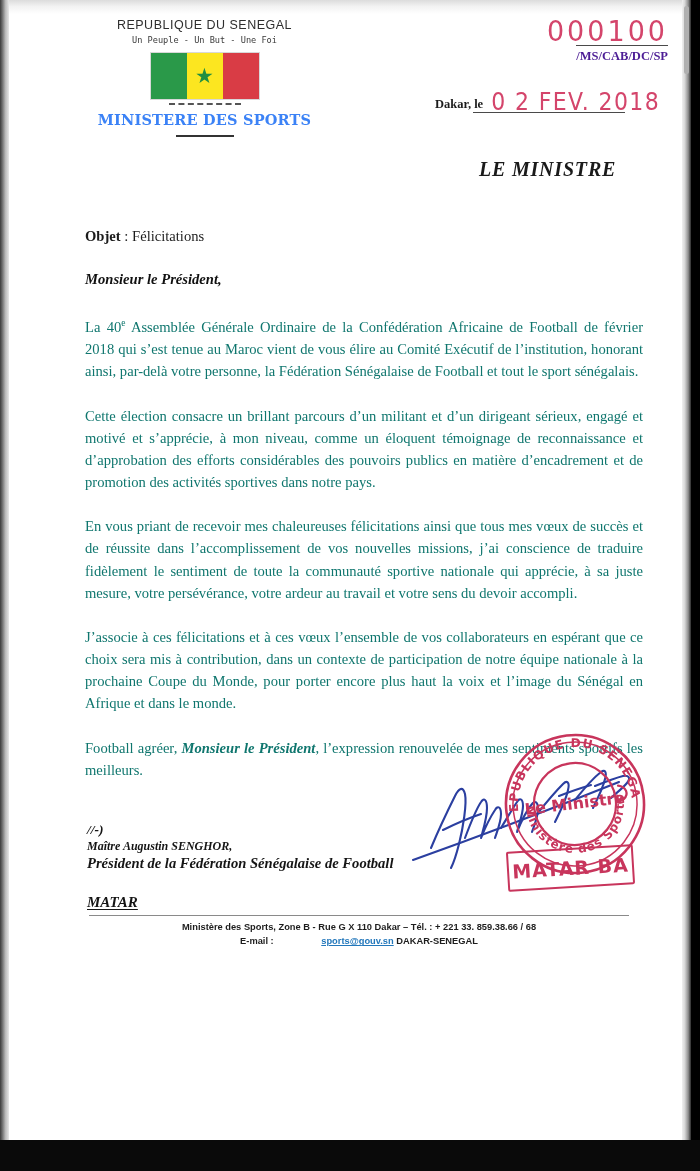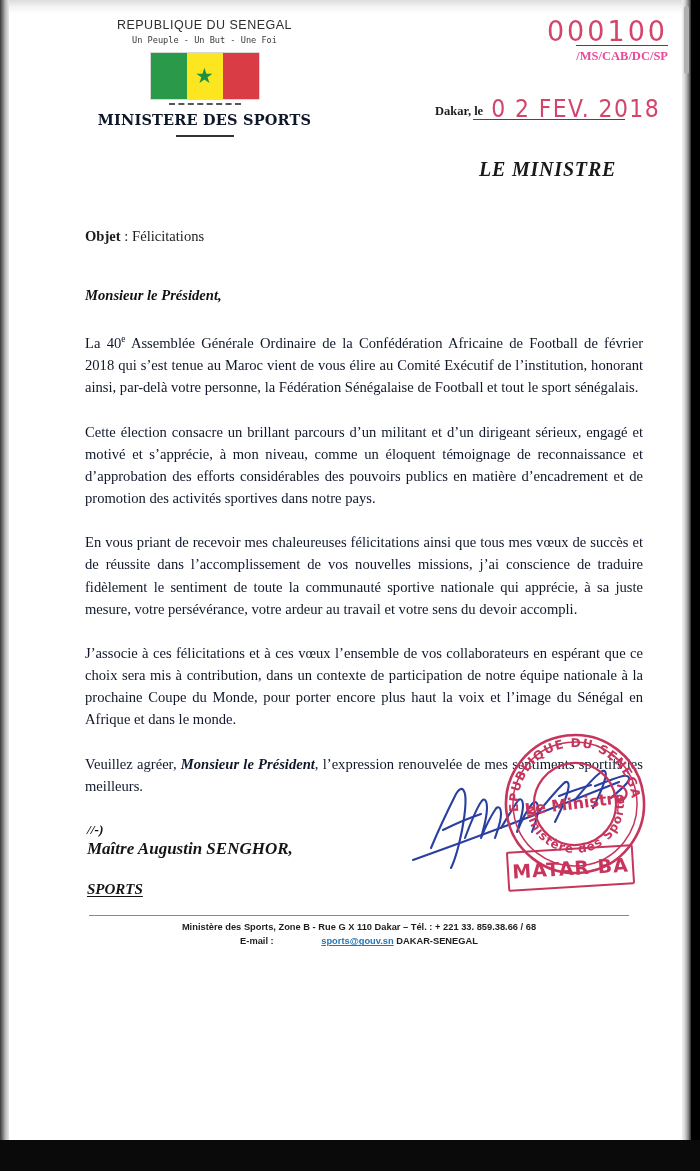--- a/index.html
+++ b/index.html
@@ -104,21 +104,21 @@
     width: 72px;
     border-top: 2px dashed #555;
     height: 0;
   }
   .ministere {
     margin-top: 6px;
     font-family: "DejaVu Serif", serif;
     font-weight: bold;
     font-size: 14.5px;
     letter-spacing: 0.2px;
-    color: #0f172a;
+    color: #3b82f6;
     white-space: nowrap;
   }
   .under-rule {
     margin: 7px auto 0 auto;
     width: 58px;
     border-top: 2px solid #333;
     height: 0;
   }
 
   
@@ -147,22 +147,22 @@
     flex: 0 0 auto;
     width: 92px;
     border-bottom: 1.3px solid #4a4a4a;
     margin: 0 0 3px -84px;
     height: 0;
   }
   .ref-suffix {
     font-family: "Liberation Serif", serif;
     font-weight: bold;
     font-size: 12.5px;
-    color: #ec4899;
-    margin-bottom: 8px;
+    color: #4c1d95;
+    margin-bottom: 1px;
   }
   .date-line {
     margin-top: 27px;
     margin-left: 42px;
     display: flex;
     align-items: flex-end;
     white-space: nowrap;
     position: relative;
   }
   .date-label {
@@ -211,32 +211,32 @@
   }
   .objet {
     font-size: 14.6px;
     color: #1c1c1c;
   }
   .objet b {
     font-weight: bold;
     text-underline-offset: 2px;
   }
   .salutation {
-    margin-top: 42px;
+    margin-top: 26px;
     font-size: 14.6px;
     font-weight: bold;
     font-style: italic;
     color: #111;
   }
   p.para {
     margin: 22px 0 0 0;
     font-size: 14.6px;
     line-height: 1.52;
     text-align: justify;
-    color: #0f172a;
+    color: #0f766e;
     hyphens: none;
   }
   p.para.first { margin-top: 28px; }
   .para sup { font-size: 0.65em; vertical-align: super; }
   .para b { font-weight: bold; font-style: italic; }
 
   
   .sign-block {
     position: absolute;
     left: 74px; top: 822px;
@@ -245,21 +245,21 @@
   }
   .sign-slash {
     font-family: "Liberation Serif", serif;
     font-style: italic;
     font-weight: bold;
     font-size: 13.5px;
   }
   .sign-name {
     font-weight: bold;
     font-style: italic;
-    font-size: 17px;
+    font-size: 12px;
     margin-top: 1px;
     white-space: nowrap;
   }
   .sign-role {
     font-weight: bold;
     font-style: italic;
     font-size: 14.6px;
     margin-top: 1px;
     white-space: nowrap;
   }
@@ -389,27 +389,28 @@
         <div class="salutation">Monsieur le Président,</div>
 
         <p class="para first"><span>La 40</span><sup>e</sup><span> Assemblée Générale Ordinaire de la Confédération Africaine de Football de février 2018 qui s’est tenue au Maroc vient de vous élire au Comité Exécutif de l’institution, honorant ainsi, par-delà votre personne, la Fédération Sénégalaise de Football et tout le sport sénégalais.</span></p>
 
         <p class="para">Cette élection consacre un brillant parcours d’un militant et d’un dirigeant sérieux, engagé et motivé et s’apprécie, à mon niveau, comme un éloquent témoignage de reconnaissance et d’approbation des efforts considérables des pouvoirs publics en matière d’encadrement et de promotion des activités sportives dans notre pays.</p>
 
         <p class="para">En vous priant de recevoir mes chaleureuses félicitations ainsi que tous mes vœux de succès et de réussite dans l’accomplissement de vos nouvelles missions, j’ai conscience de traduire fidèlement le sentiment de toute la communauté sportive nationale qui apprécie, à sa juste mesure, votre persévérance, votre ardeur au travail et votre sens du devoir accompli.</p>
 
         <p class="para">J’associe à ces félicitations et à ces vœux l’ensemble de vos collaborateurs en espérant que ce choix sera mis à contribution, dans un contexte de participation de notre équipe nationale à la prochaine Coupe du Monde, pour porter encore plus haut la voix et l’image du Sénégal en Afrique et dans le monde.</p>
 
-        <p class="para"><span>Veuillez agréer, </span><b>Monsieur le Président</b><span>, l’expression renouvelée de mes sentiments sportifs les meilleurs.</span></p>
+        <p class="para"><span>Football agréer, </span><b>Monsieur le Président</b><span>, l’expression renouvelée de mes sentiments sportifs les meilleurs.</span></p>
       </div>
 
       <div class="sign-block">
         <div class="sign-slash">//-)</div>
         <div class="sign-name">Maître Augustin SENGHOR,</div>
-        <div class="sign-city">SPORTS</div>
+        <div class="sign-role">Président de la Fédération Sénégalaise de Football</div>
+        <div class="sign-city">MATAR</div>
       </div>
 
       <svg id="signature-ink" viewBox="0 0 250 130" xmlns="http://www.w3.org/2000/svg">
         <g fill="none" stroke="#2b3fa0" stroke-width="2.1" stroke-linecap="round" stroke-linejoin="round">
           <path d="M4 108 C 60 88, 130 62, 210 30"></path>
           <path d="M22 96 C 32 72, 40 56, 46 44 C 50 36, 54 34, 56 42 C 58 52, 54 76, 50 92 C 47 104, 44 112, 42 116"></path>
           <path d="M34 78 C 46 72, 60 66, 72 62"></path>
           <path d="M56 86 C 62 70, 68 56, 72 50 C 75 45, 78 48, 78 56 C 78 66, 74 78, 72 86 C 76 76, 82 64, 86 58 C 89 53, 92 55, 92 62 C 92 70, 88 80, 86 86"></path>
           <path d="M92 76 C 98 66, 104 56, 108 50 C 111 45, 114 47, 114 54 C 114 62, 110 72, 108 80 C 112 70, 118 58, 123 52 C 126 48, 129 50, 129 57 C 129 65, 125 74, 123 80"></path>
           <path d="M128 62 C 136 52, 146 40, 154 32 C 158 28, 161 30, 159 38 C 157 48, 150 62, 146 70"></path>

